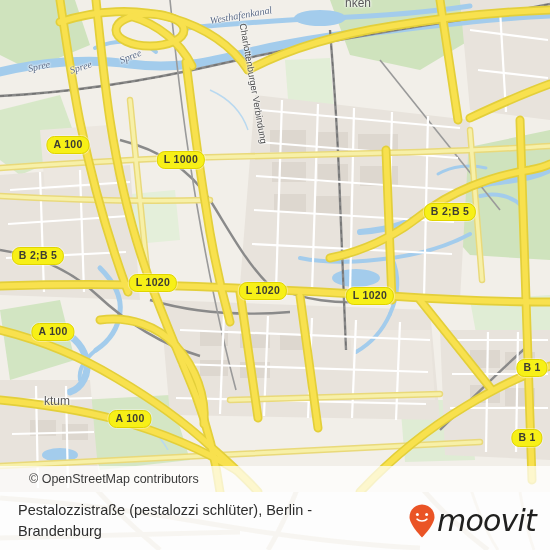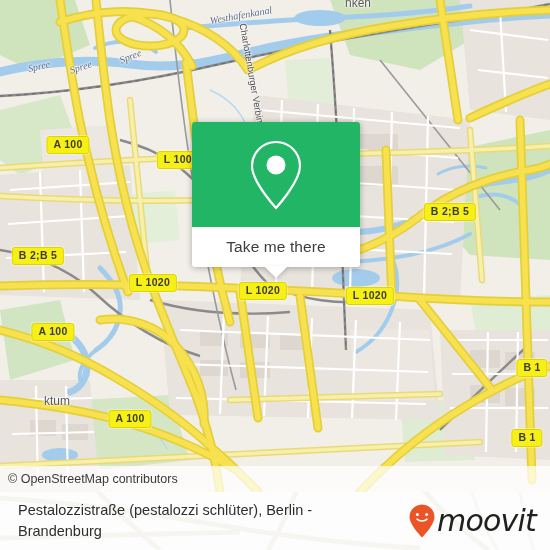--- a/index.html
+++ b/index.html
@@ -23,21 +23,21 @@
     overflow: hidden;
     background: #f2efe9;
   }
   .map-layer { position: absolute; left: 0; top: 0; width: 550px; height: 492px; }
 
   
   .shield {
     position: absolute;
     background: #f7f017;
     border: 1.5px solid #e0d400;
-    border-radius: 3px;
+    border-radius: 8px;
     color: #3d3d33;
     font-size: 10.5px;
     font-weight: bold;
     letter-spacing: 0.3px;
     padding: 2px 6px 3px 6px;
     white-space: nowrap;
     line-height: 11px;
     box-shadow: 0 0 0 1px rgba(255,255,255,0.35);
     transform: translate(-50%, -50%);
   }
@@ -118,21 +118,21 @@
     position: absolute;
     left: 0; bottom: 0;
     width: 550px;
     height: 26px;
     background: rgba(255,255,255,0.72);
     display: flex;
     align-items: center;
     z-index: 50;
   }
   #attribution-text {
-    padding-left: 8px;
+    padding-left: 29px;
     font-size: 12.5px;
     color: #3a3a3a;
   }
 
   
   #footer {
     position: absolute;
     left: 0; top: 492px;
     width: 550px; height: 58px;
     background: #fdfdfd;
@@ -437,32 +437,20 @@
         <div class="shield" style="left: 450px; top: 212px;">B 2;B 5</div>
         <div class="shield" style="left: 153px; top: 283px;">L 1020</div>
         <div class="shield" style="left: 263px; top: 291px;">L 1020</div>
         <div class="shield" style="left: 370px; top: 296px;">L 1020</div>
         <div class="shield" style="left: 53px; top: 332px;">A 100</div>
         <div class="shield" style="left: 130px; top: 419px;">A 100</div>
         <div class="shield" style="left: 532px; top: 368px;">B 1</div>
         <div class="shield" style="left: 527px; top: 438px;">B 1</div>
       </div>
 
-    <div id="popup">
-      <div id="popup-green">
-        <svg width="62" height="74" viewBox="0 0 62 74">
-          <path d="M31 4 C17.7 4 7 14.7 7 28 C7 44 31 70 31 70 C31 70 55 44 55 28 C55 14.7 44.3 4 31 4 Z" fill="none" stroke="#ffffff" stroke-width="2.2"></path>
-          <circle cx="31" cy="27" r="9.5" fill="#ffffff"></circle>
-        </svg>
-      </div>
-      <div id="popup-white">
-        <span id="popup-label">Take me there</span>
-        <div id="popup-tail"></div>
-      </div>
-    </div>
 
     <div id="attribution">
       <span id="attribution-text">© OpenStreetMap contributors</span>
     </div>
   </div>
 
   <div id="footer">
     <svg id="footer-watermark" viewBox="0 0 550 58" preserveAspectRatio="none">
       <g fill="none" stroke="#ece6d8" stroke-width="5">
         <path d="M0,6 C60,10 130,18 200,30 C270,42 340,52 420,56"></path>

